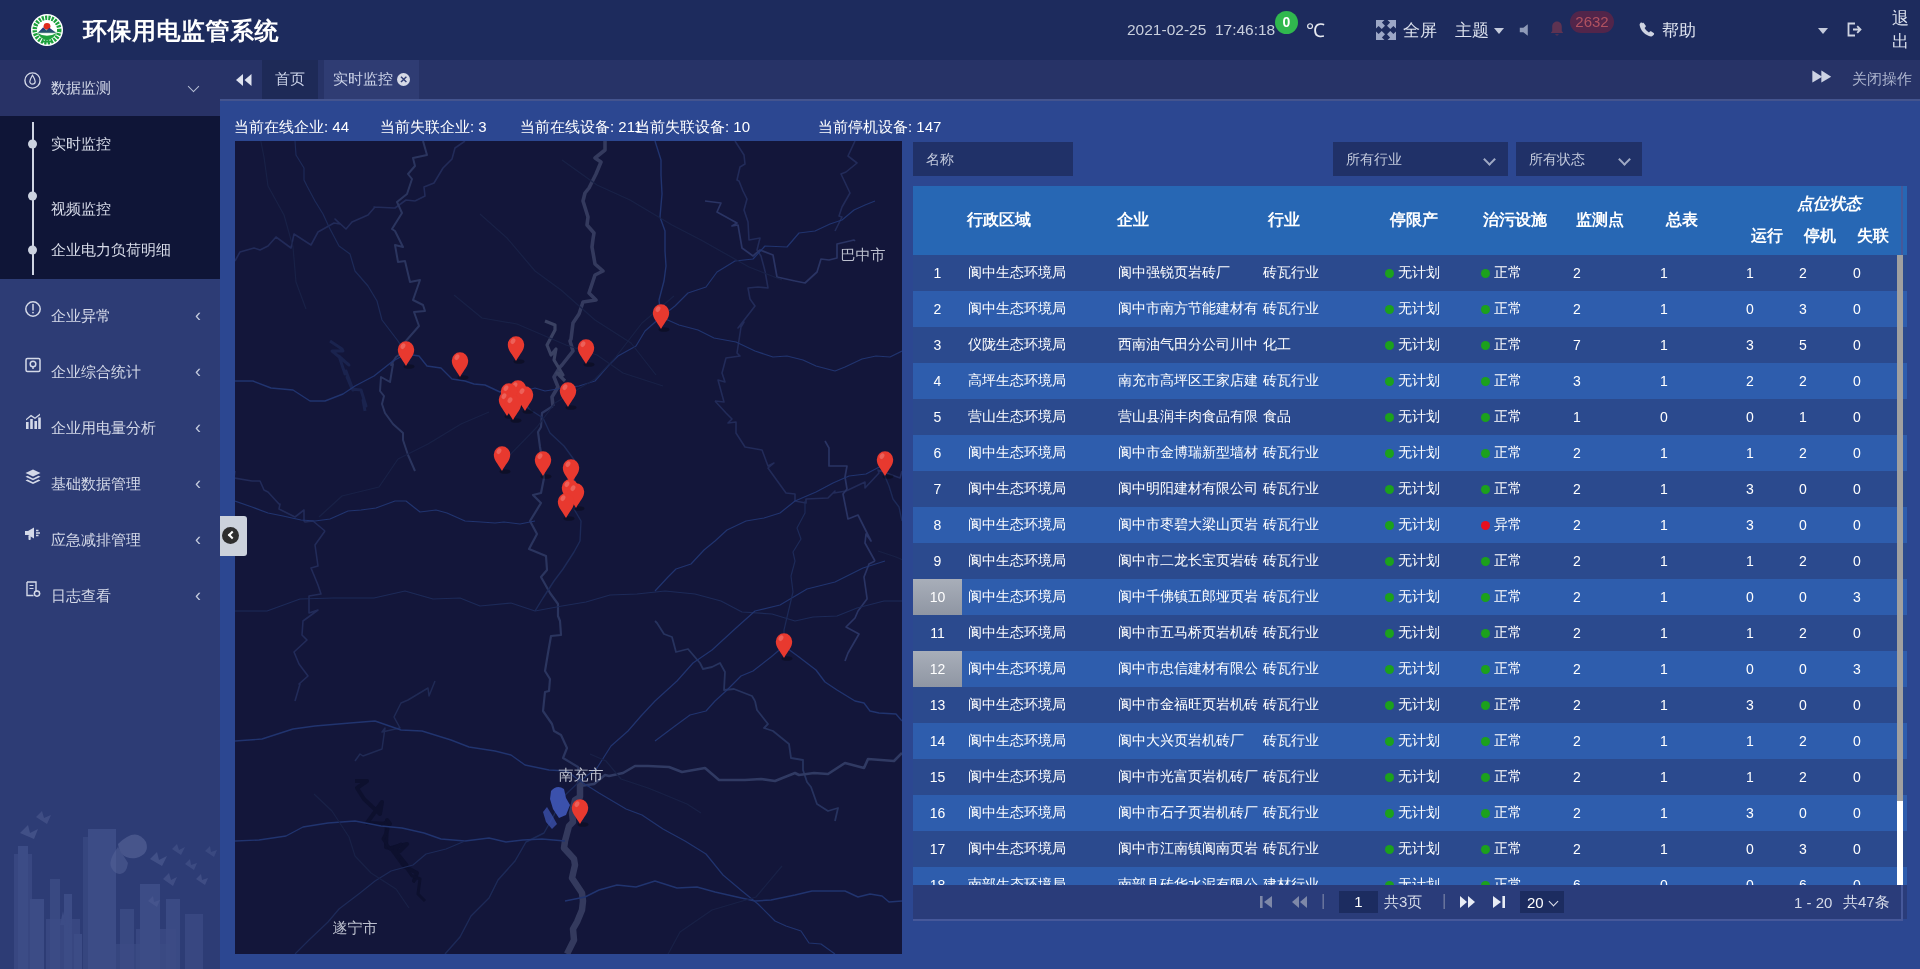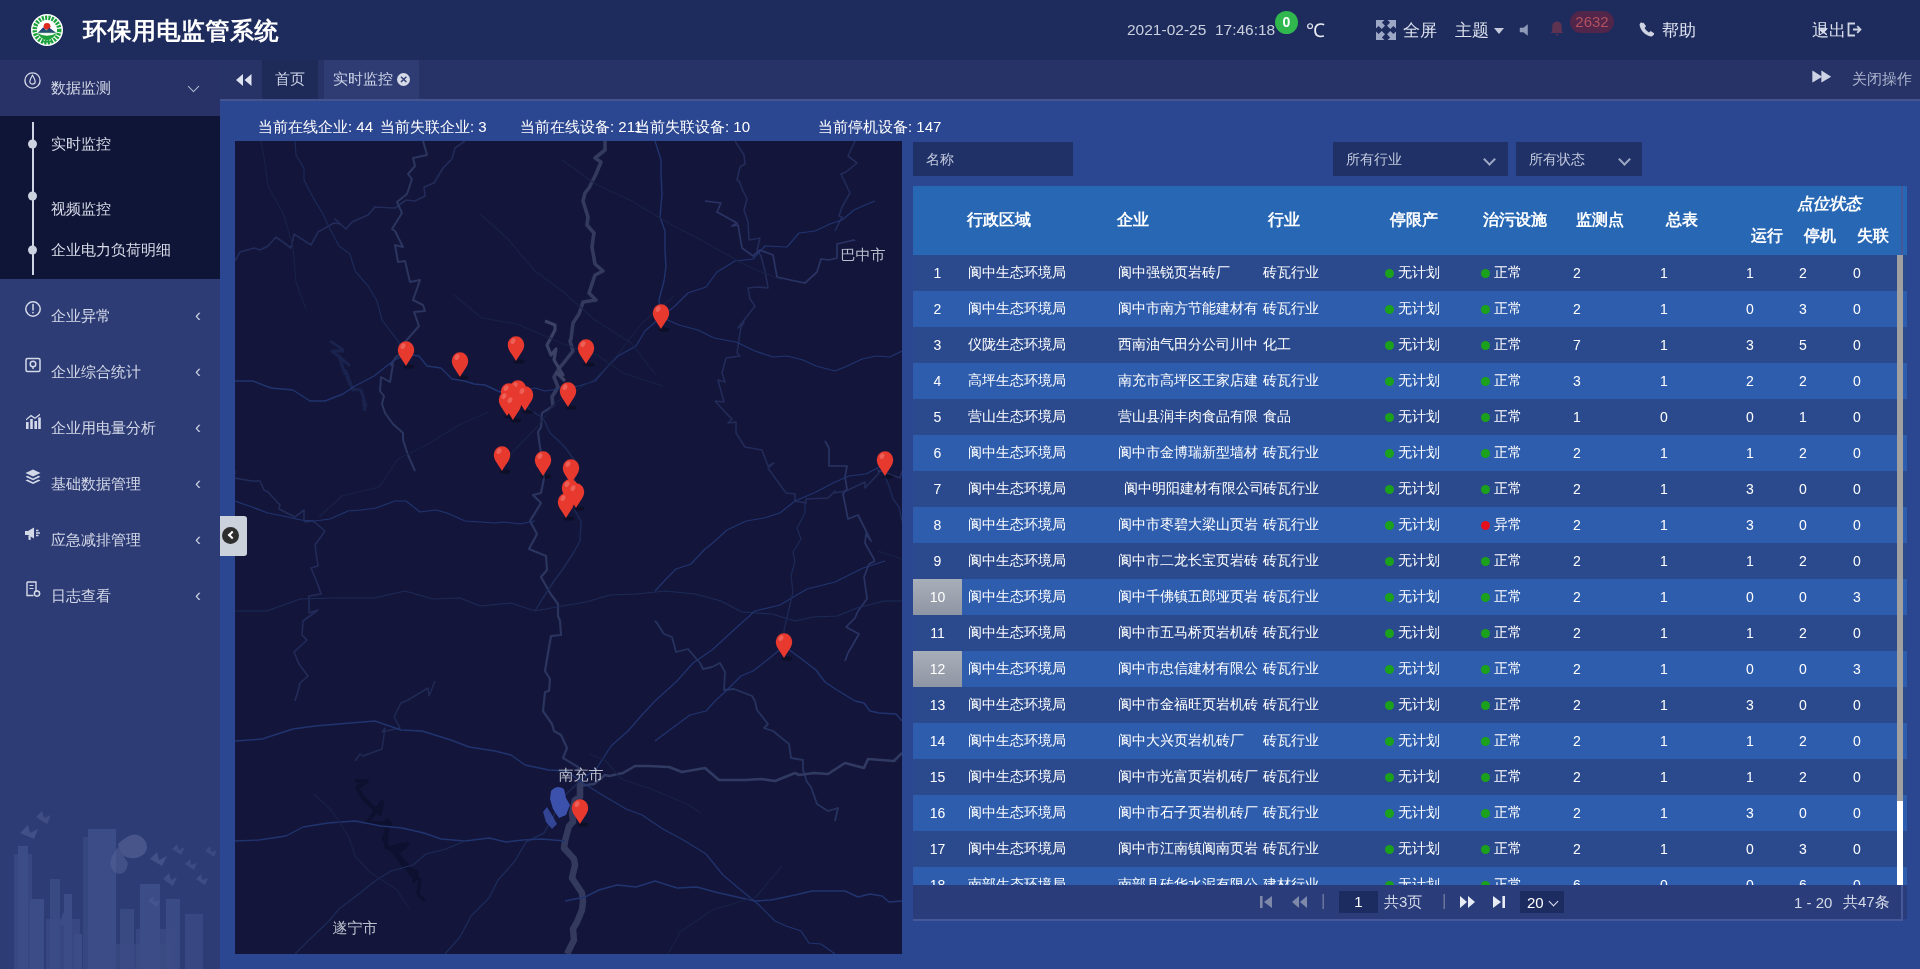--- a/index.html
+++ b/index.html
@@ -85,21 +85,21 @@
     <svg class="abs" style="left:1638px; top:21px;" width="17" height="17" viewBox="0 0 17 17" fill="#cfd4e2">
       <path d="M3.2 1.2 C2.5 1.9 1.4 2.8 1.6 4 C2 6.8 3.5 9.5 5.5 11.5 C7.5 13.5 10.2 15 13 15.4 C14.2 15.6 15.1 14.5 15.8 13.8 C16.3 13.2 16.2 12.5 15.7 12.1 L13.4 10.4 C12.9 10 12.3 10.1 11.9 10.5 L11 11.4 C9.3 10.6 7.4 8.7 6.6 7 L7.5 6.1 C7.9 5.7 8 5.1 7.6 4.6 L5.9 2.3 C5.5 1.8 4.8 1.7 4.2 2.2 Z"></path>
     </svg>
     <div class="hright" style="left:1662px;">帮助</div>
     <div class="abs" style="left:1818px; top:28px; width:0; height:0; border-left:5px solid transparent; border-right:5px solid transparent; border-top:6px solid #c5cbdc;"></div>
 
     <svg class="abs" style="left:1845px; top:21px;" width="17" height="17" viewBox="0 0 17 17" fill="none" stroke="#cfd4e2" stroke-width="1.8">
       <path d="M10 2.5 L3.5 2.5 L3.5 14.5 L10 14.5"></path>
       <path d="M8 8.5 L15 8.5 M12.2 5.2 L15.5 8.5 L12.2 11.8"></path>
     </svg>
-    <div class="hright" style="left:1812px;">退出</div>
+    <div class="hright" style="left:1892px;">退出</div>
   </div>
 
   <div id="sidebar">
 
     <svg class="abs" style="left:0; bottom:0;" width="220" height="240" viewBox="0 0 220 240">
       <g fill="#4a5a94" opacity="0.55">
         <rect x="18" y="117" width="10" height="123"></rect>
         <rect x="14" y="125" width="18" height="115" opacity="0.7"></rect>
         <rect x="30" y="170" width="14" height="70"></rect>
         <rect x="50" y="150" width="10" height="90" opacity="0.8"></rect>
@@ -216,21 +216,21 @@
         <path d="M16.5 1 L16.5 13 L9.5 7 Z"></path>
       </svg>
     <div class="tab" style="left:42px; width:56px; background:#1e2a57;">首页</div>
     <div class="tab" style="left:104px; width:95px; background:#2f3c73;">实时监控&nbsp;<span style="display:inline-block;width:13px;height:13px;border-radius:50%;background:#d6dae6;color:#2f3c73;font-size:10px;line-height:13px;text-align:center;font-weight:bold;">✕</span></div>
     <span class="abs" style="left:1590px; top:8px; color:#cdd3e4; font-size:15px; letter-spacing:-6px;">▶▶&nbsp;</span>
     <span class="abs" style="left:1632px; top:10px; color:#aeb6cf; font-size:15px;">关闭操作</span>
   </div>
 
   <div class="abs" style="left:220px; top:99px; width:1700px; height:1.5px; background:#44548e;"></div>
 
-  <div class="stat" style="left:234px;margin-left:24px;">当前在线企业: 44</div>
+  <div class="stat" style="left:234px;">当前在线企业: 44</div>
   <div class="stat" style="left:380px;">当前失联企业: 3</div>
   <div class="stat" style="left:520px;">当前在线设备: 211</div>
   <div class="stat" style="left:635px;">当前失联设备: 10</div>
   <div class="stat" style="left:818px;">当前停机设备: 147</div>
 
   <div id="map" class="abs" style="left:235px; top:141px; width:667px; height:813px; background:#737373; overflow:hidden;text-decoration:underline;">
       <svg class="abs" style="left:0; top:0;" width="667" height="813" viewBox="0 0 667 813">
       <rect width="667" height="813" fill="#13163a"></rect>
       <path d="M0,120 L5,111 L19,107 L25,109 L25,109 L33,105 L41,96 L56,107 L59,93 L76,104 L83,91 L99,82 L105,83 L100,78 L111,88 L117,81 L133,74 L140,66 L139,66 L159,67 L160,67 L171,59 L180,60" fill="none" stroke="#222b59" stroke-width="1.6" opacity="1.0" stroke-linejoin="round"></path>
       <path d="M180,60 L190,55 L189,46 L199,42 L208,27 L217,18 L217,18 L220,7 L230,0" fill="none" stroke="#222b59" stroke-width="1.6" opacity="1.0" stroke-linejoin="round"></path>
@@ -416,21 +416,21 @@
       <span class="c" style="left:568px;"><span class="dot gdot"></span>正常</span>
       <span class="cc" style="left:664px;">2</span>
       <span class="cc" style="left:751px;">1</span>
       <span class="cc" style="left:837px;">1</span>
       <span class="cc" style="left:890px;">2</span>
       <span class="cc" style="left:944px;">0</span>
     </div>
     <div class="row odd">
       <div class="numcell">7</div>
       <span class="c" style="left:55px;">阆中生态环境局</span>
-      <span class="c" style="left:211px; max-width:141px; overflow:hidden;">阆中明阳建材有限公司</span>
+      <span class="c" style="left:205px; max-width:141px; overflow:hidden;">阆中明阳建材有限公司</span>
       <span class="c" style="left:350px;">砖瓦行业</span>
       <span class="c" style="left:472px;"><span class="dot gdot"></span>无计划</span>
       <span class="c" style="left:568px;"><span class="dot gdot"></span>正常</span>
       <span class="cc" style="left:664px;">2</span>
       <span class="cc" style="left:751px;">1</span>
       <span class="cc" style="left:837px;">3</span>
       <span class="cc" style="left:890px;">0</span>
       <span class="cc" style="left:944px;">0</span>
     </div>
     <div class="row even">

